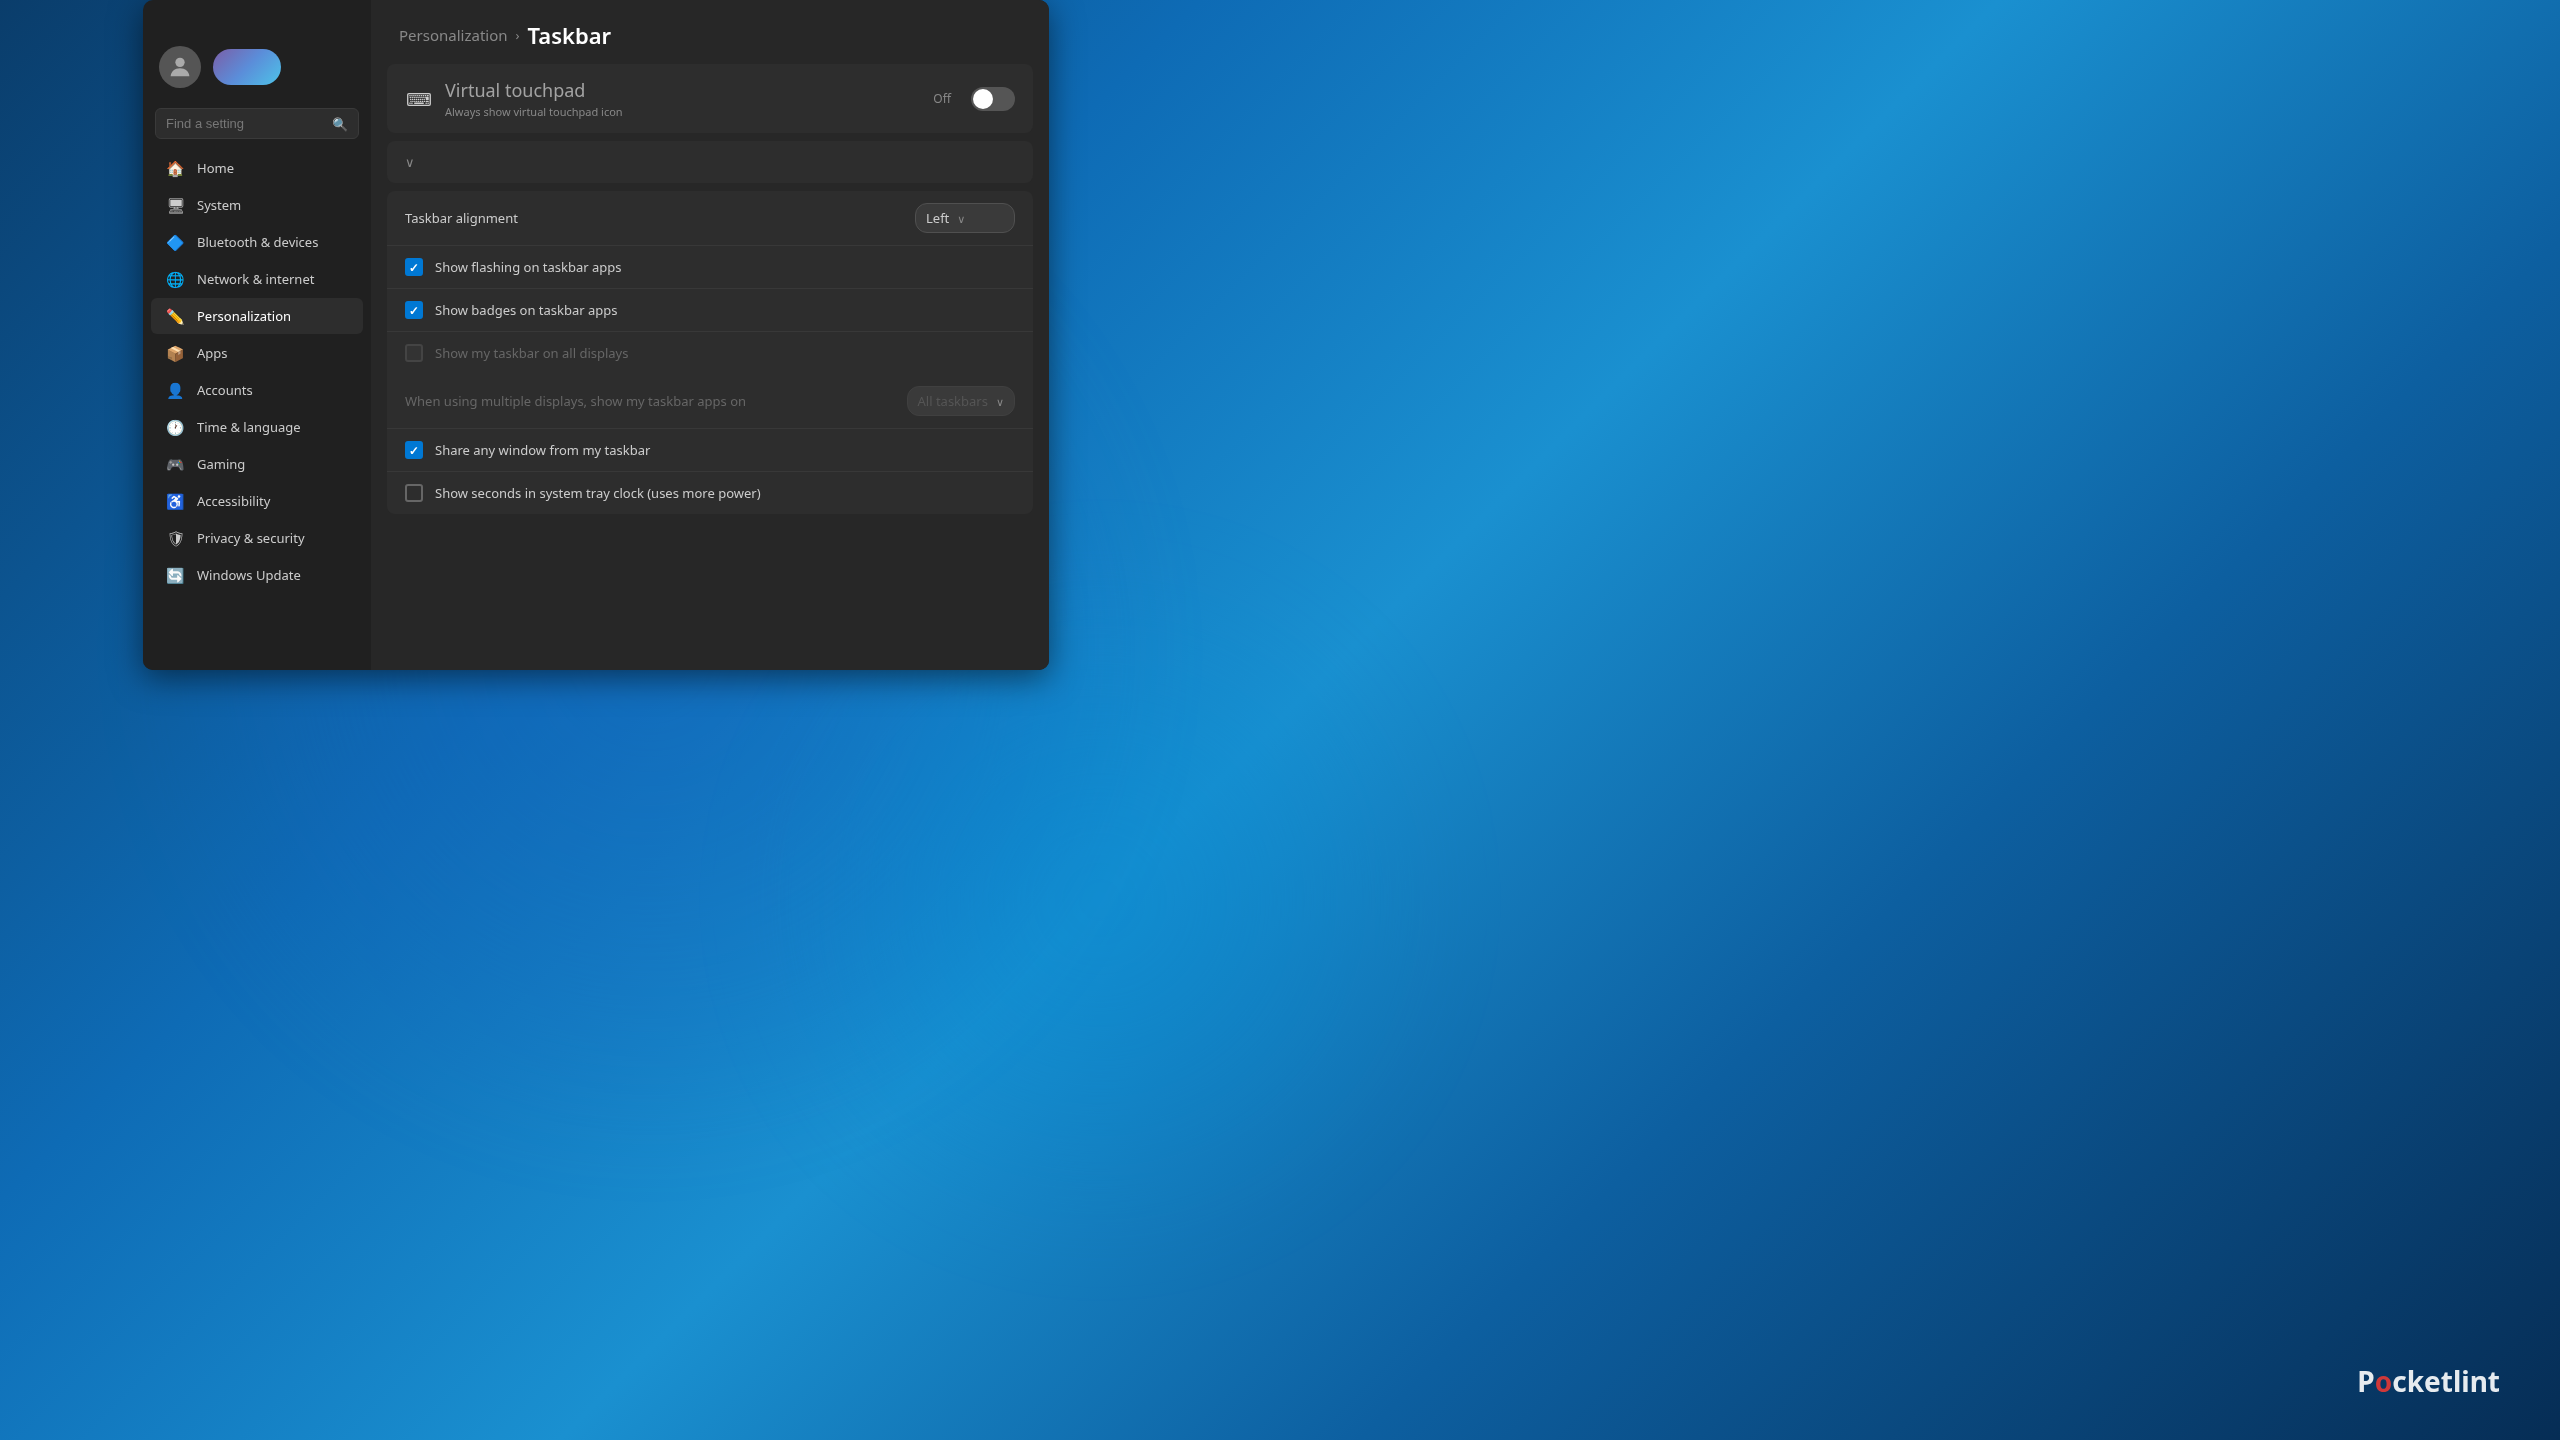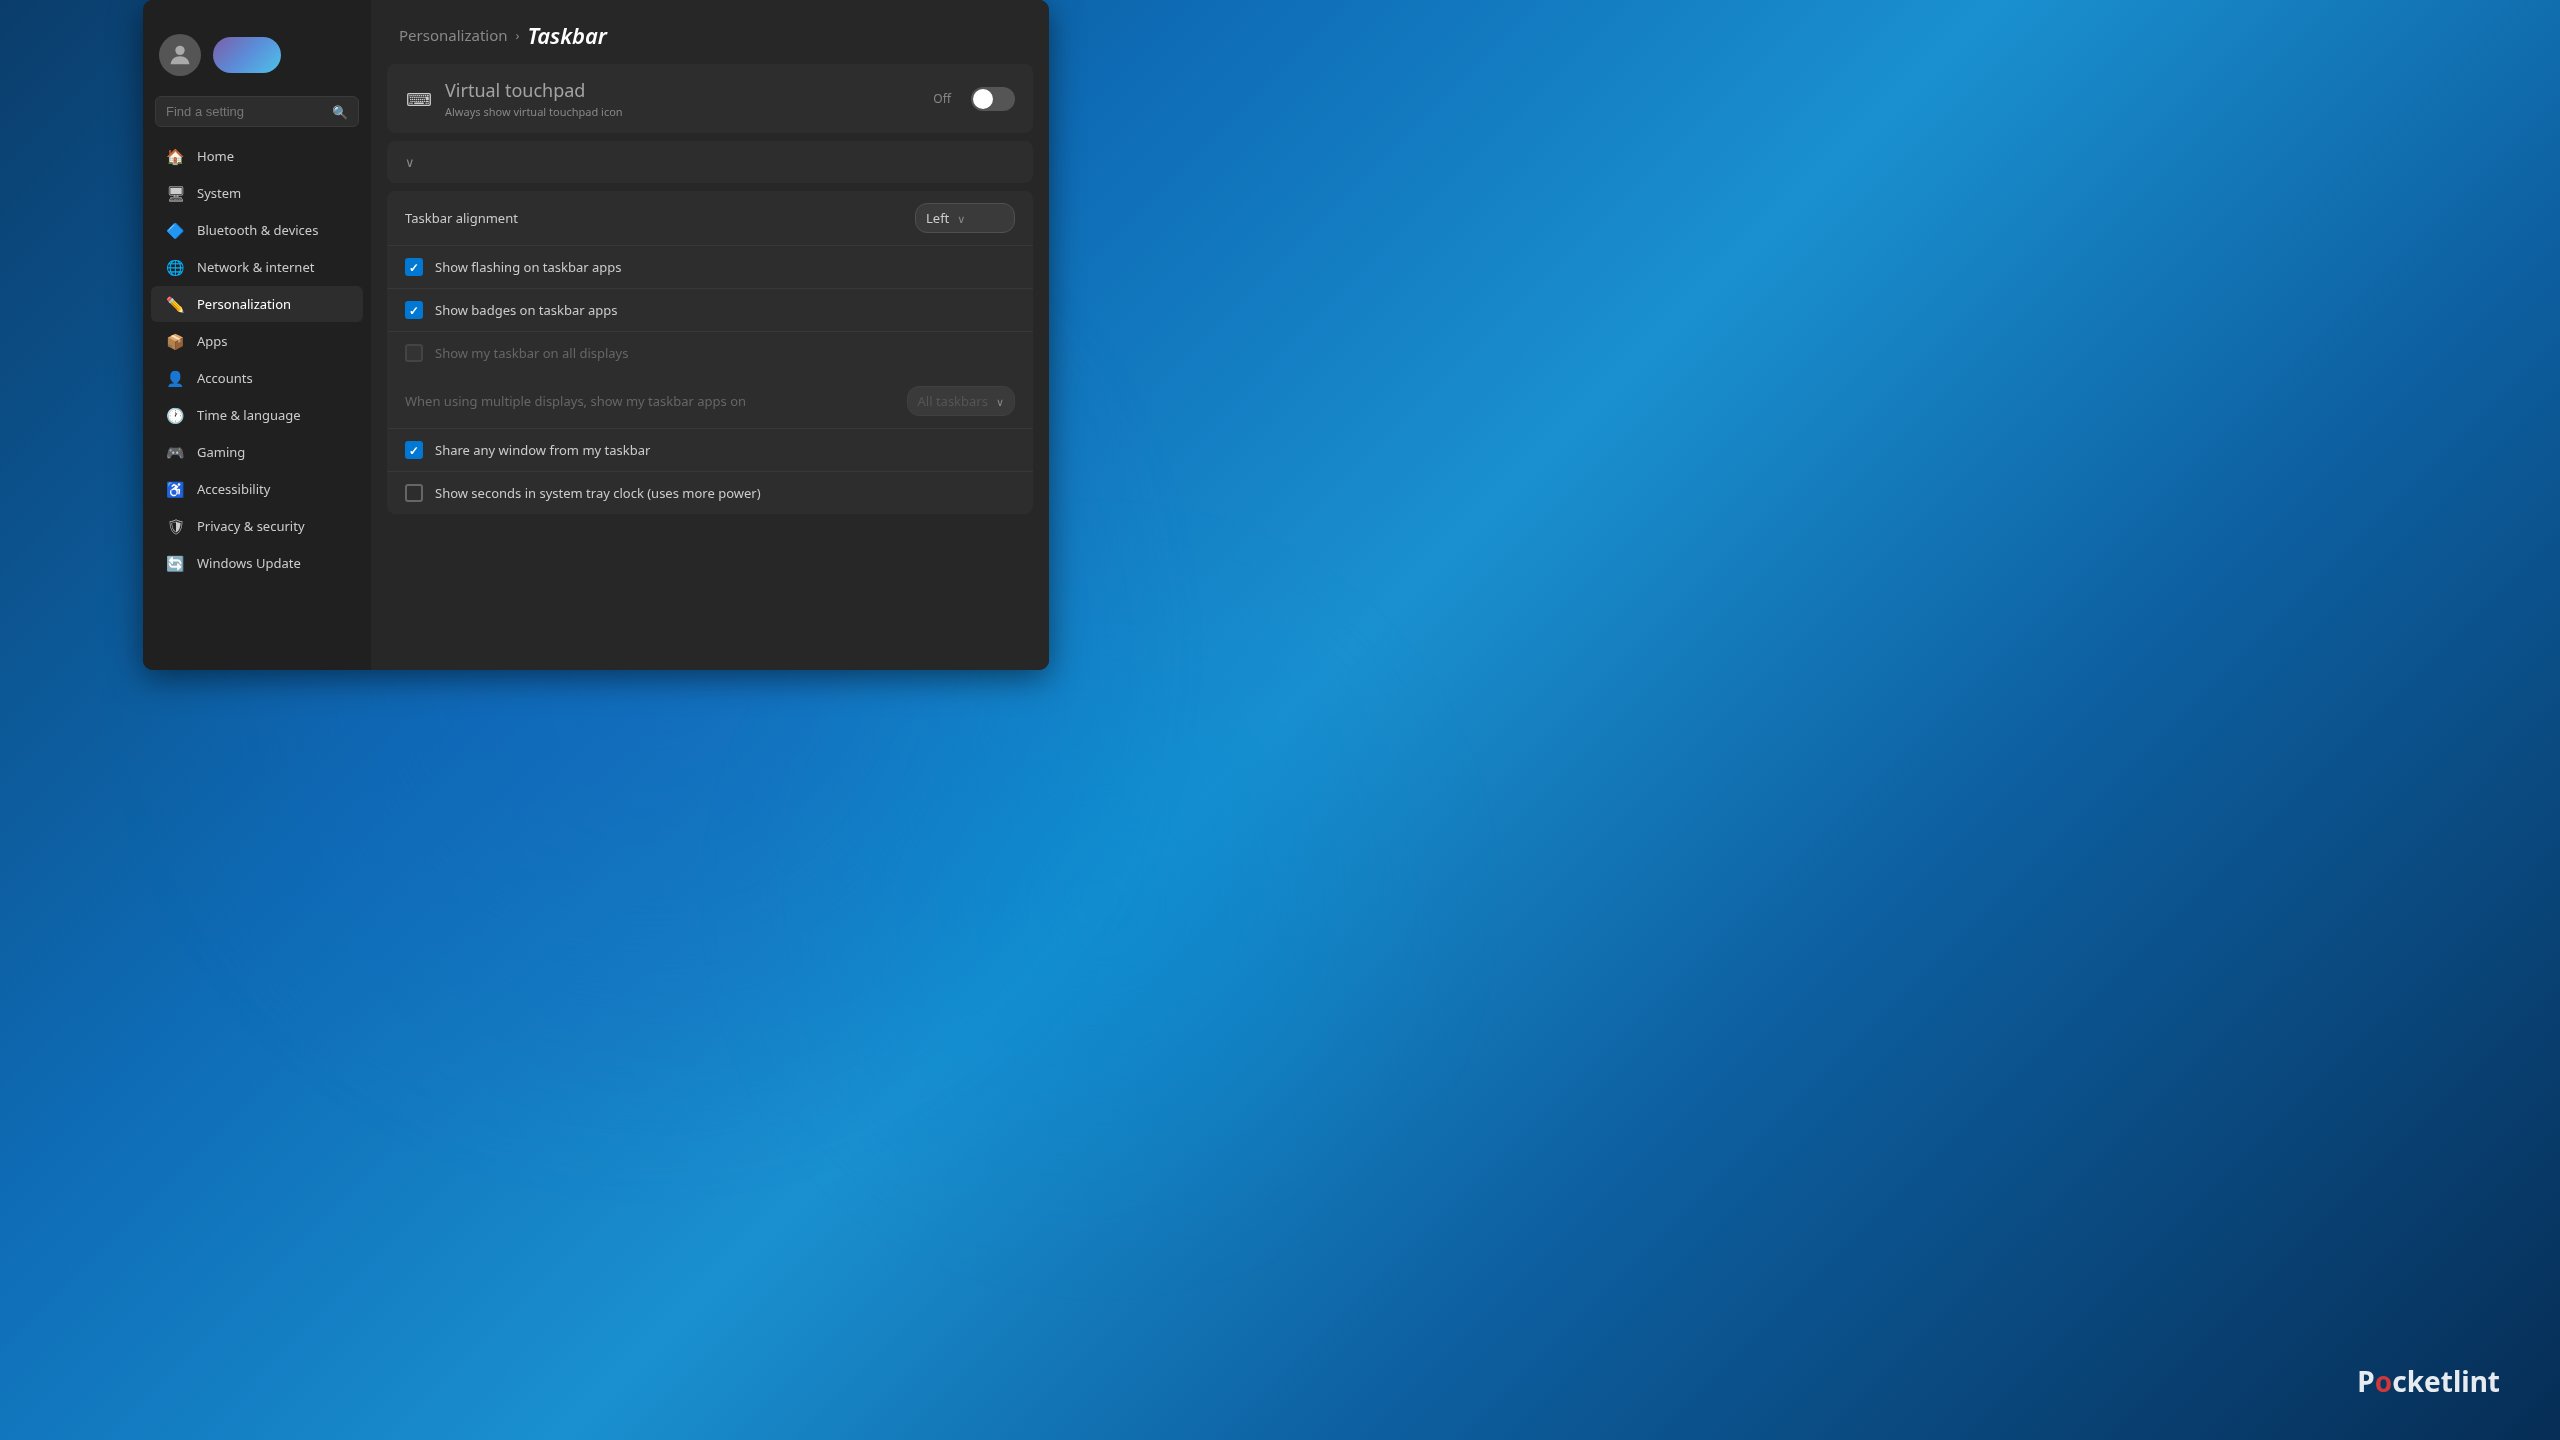--- a/index.html
+++ b/index.html
@@ -43,21 +43,21 @@
       display: flex;
       flex-direction: column;
       overflow: hidden;
       box-shadow: 0 8px 32px rgba(0,0,0,0.5);
     }
 
     
     .sidebar {
       position: absolute;
       left: 0;
-      top: 0;
+      top: 12px;
       width: 228px;
       height: 100%;
       background: #202020;
       display: flex;
       flex-direction: column;
       padding-top: 24px;
     }
 
     .user-profile {
       display: flex;
@@ -172,21 +172,20 @@
       cursor: pointer;
     }
     .breadcrumb-arrow {
       color: #888;
       font-size: 13px;
     }
     .breadcrumb-current {
       font-size: 22px;
       font-weight: 600;
       color: #fff;
-      font-style: italic;
     }
 
     
     .settings-section {
       background: #2d2d2d;
       border-radius: 8px;
       margin: 0 16px 8px 16px;
       overflow: hidden;
     }
 

